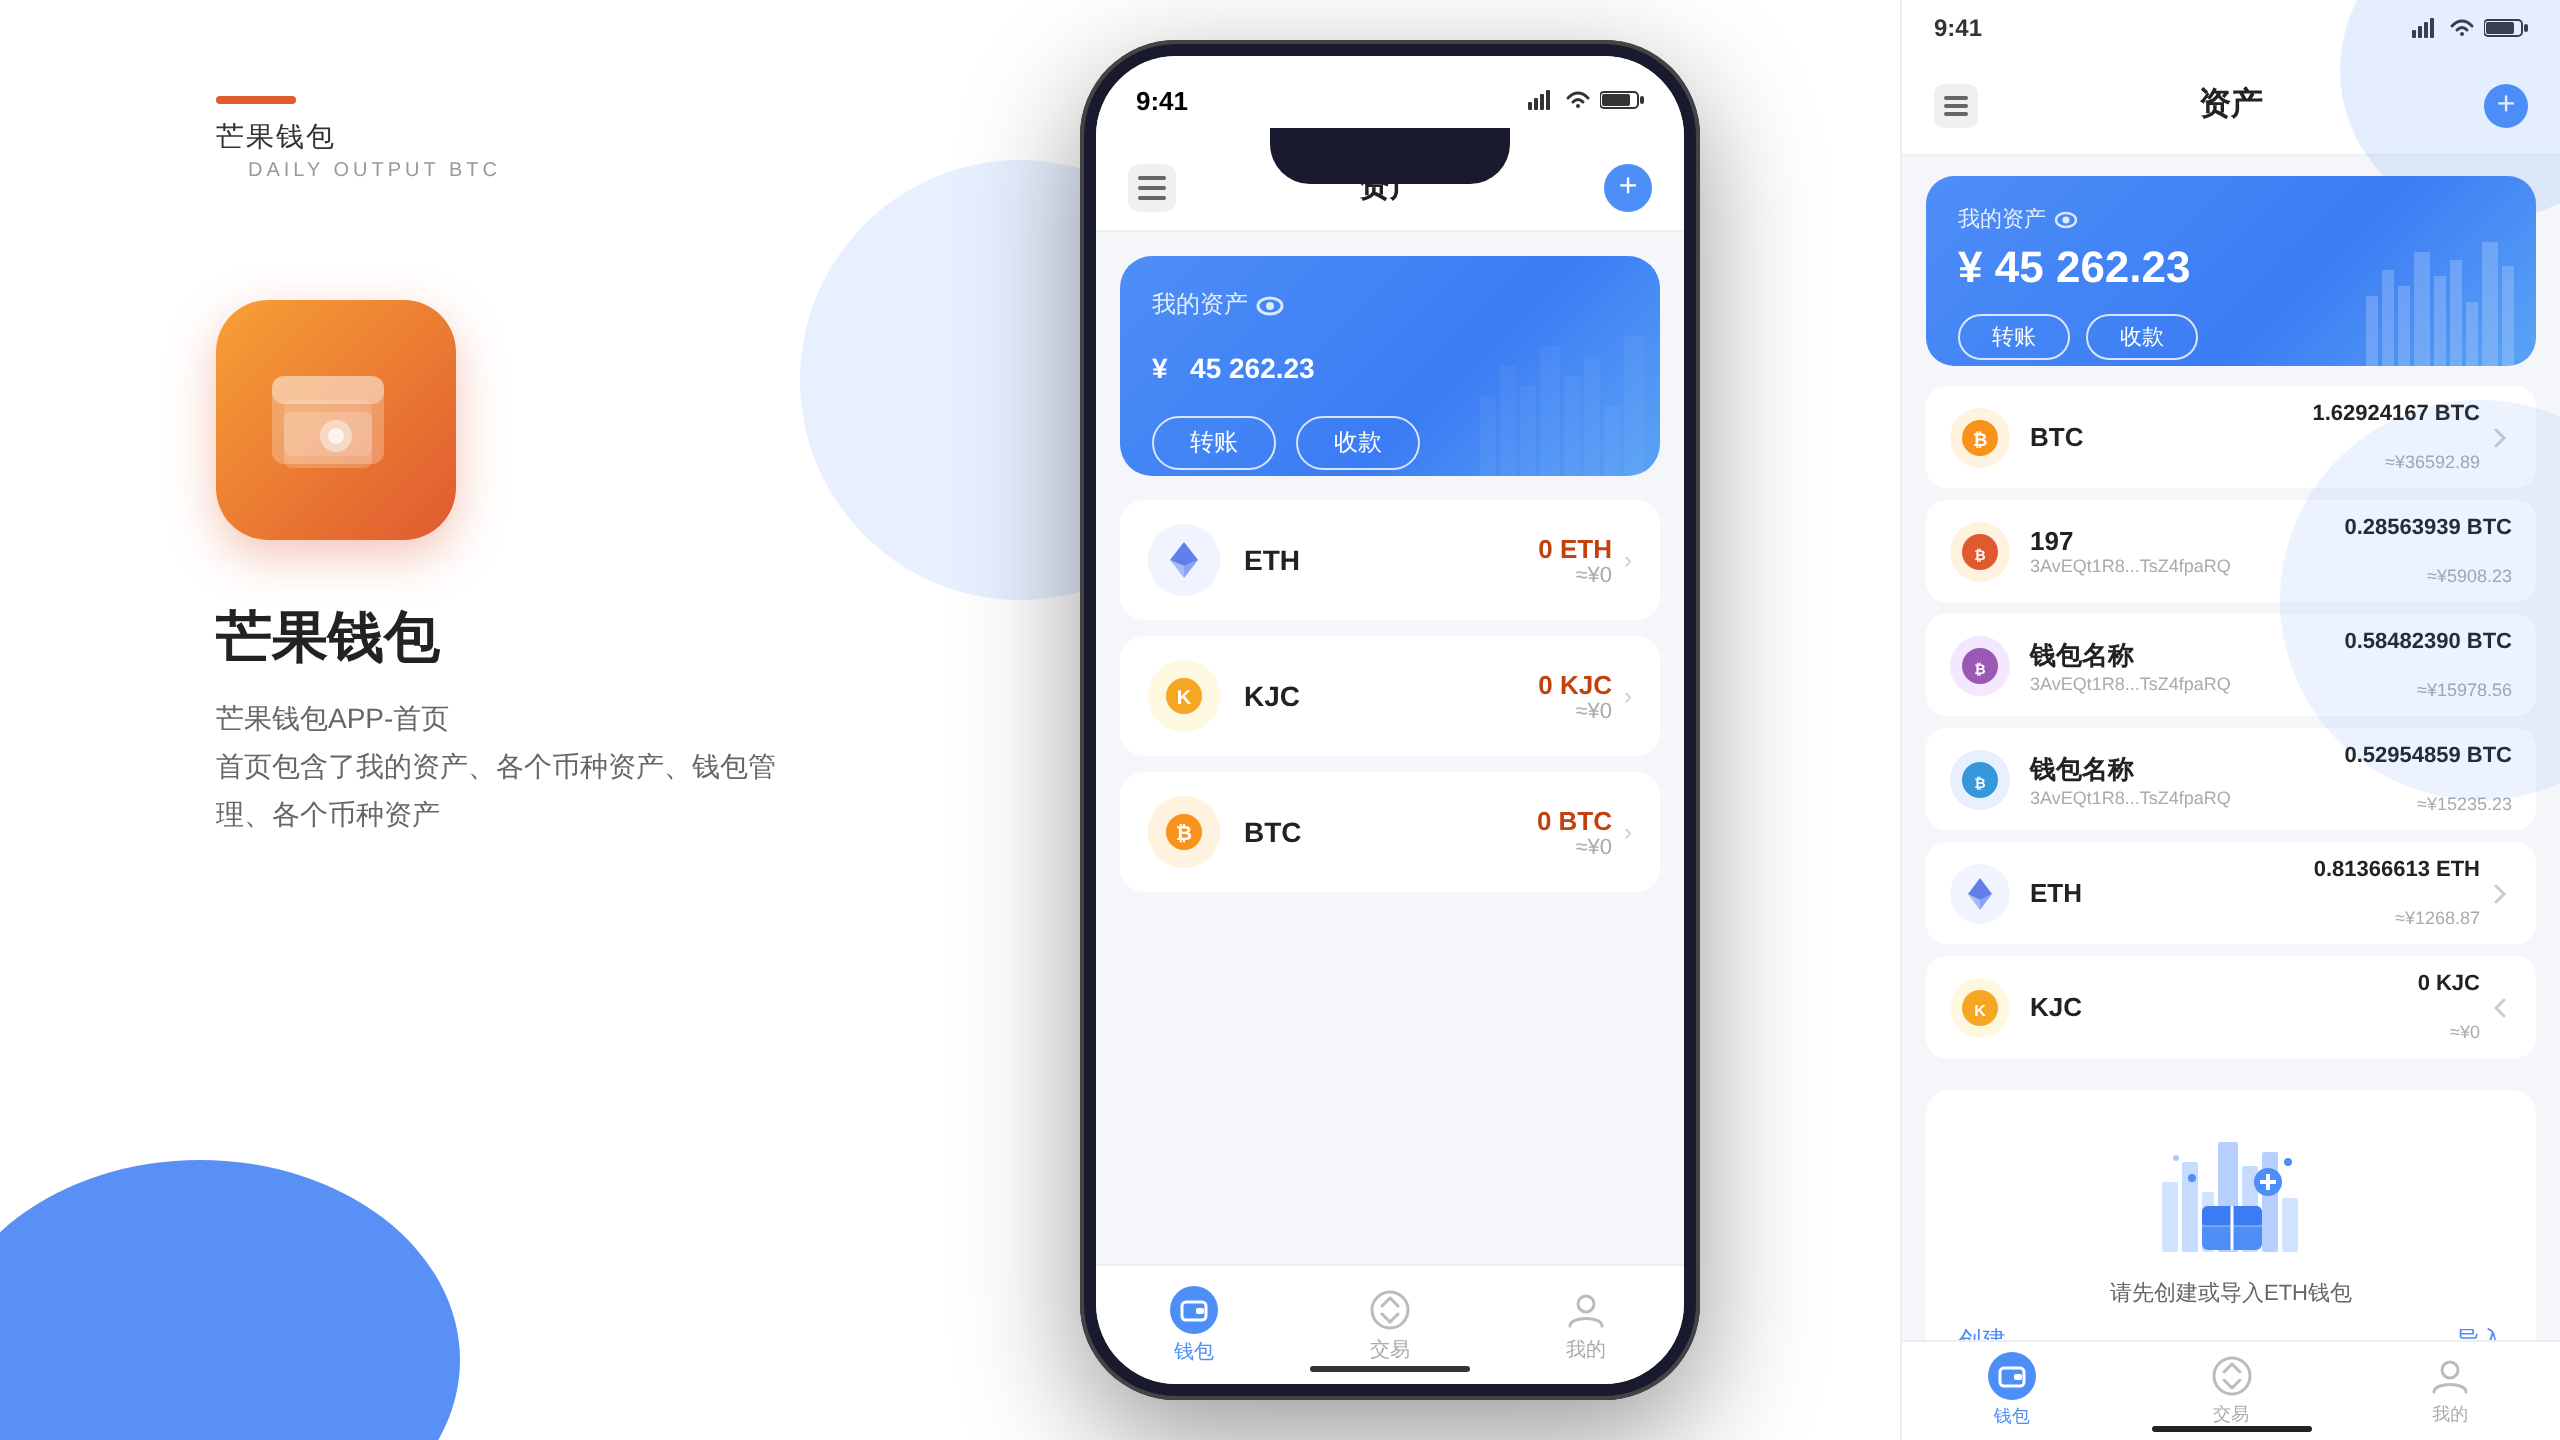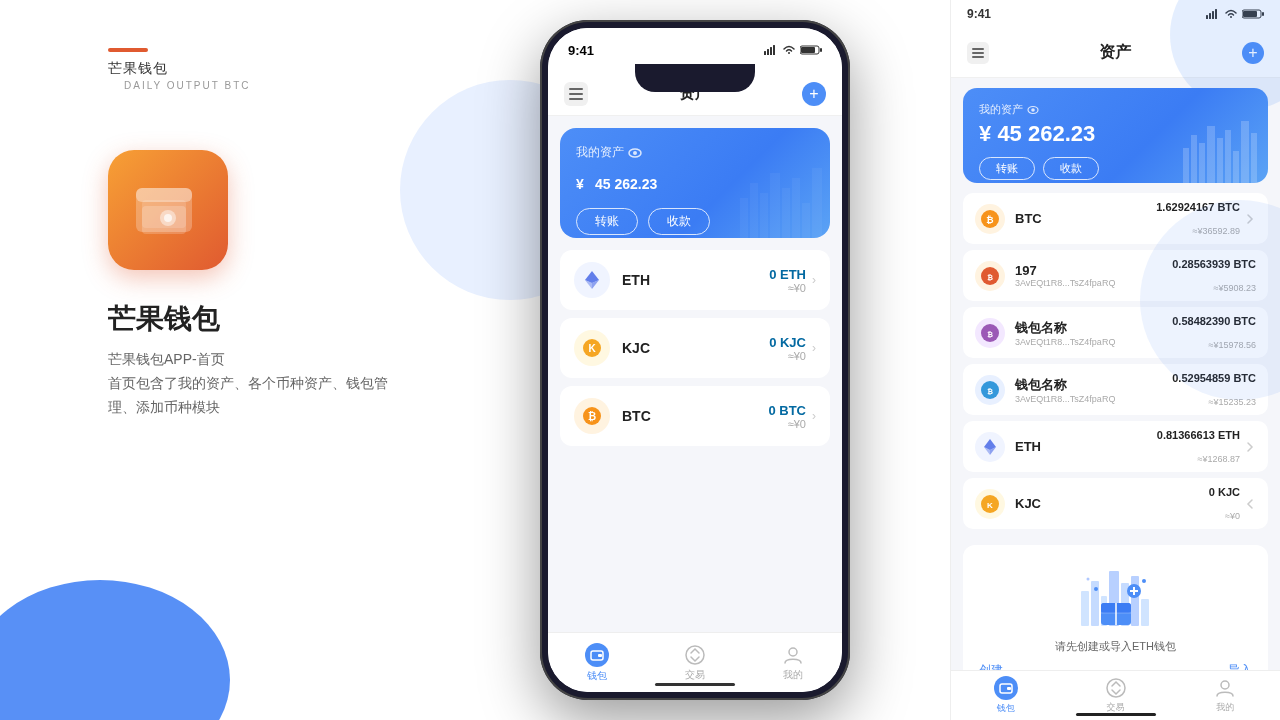--- a/index.html
+++ b/index.html
@@ -258,21 +258,21 @@
       flex: 1;
     }
 
     .coin-amount {
       text-align: right;
     }
 
     .coin-amount-main {
       font-size: 13px;
       font-weight: 600;
-      color: #0369a1;
+      color: #c2410c;
     }
 
     .coin-amount-sub {
       font-size: 11px;
       color: #aaa;
     }
 
     .coin-arrow {
       margin-left: 6px;
       color: #ccc;
@@ -595,21 +595,21 @@
 
       <circle cx="40" cy="48" r="8" fill="rgba(255,255,255,0.45)"></circle>
       <circle cx="40" cy="48" r="4" fill="rgba(255,255,255,0.7)"></circle>
     </svg>
   </div>
 
   <div class="app-title">芒果钱包</div>
   <div class="app-desc">
     <div>芒果钱包APP-首页</div>
     <div>首页包含了我的资产、各个币种资产、钱包管</div>
-    <div>理、添加币种模块</div>
+    <div>理、各个币种资产</div>
   </div>
 
   <div class="blob-bottom-left"></div>
 </div>
 
 <div class="phone-container">
   <div class="phone-shell"></div>
   <div class="phone-screen">
 
     <div class="status-bar">

